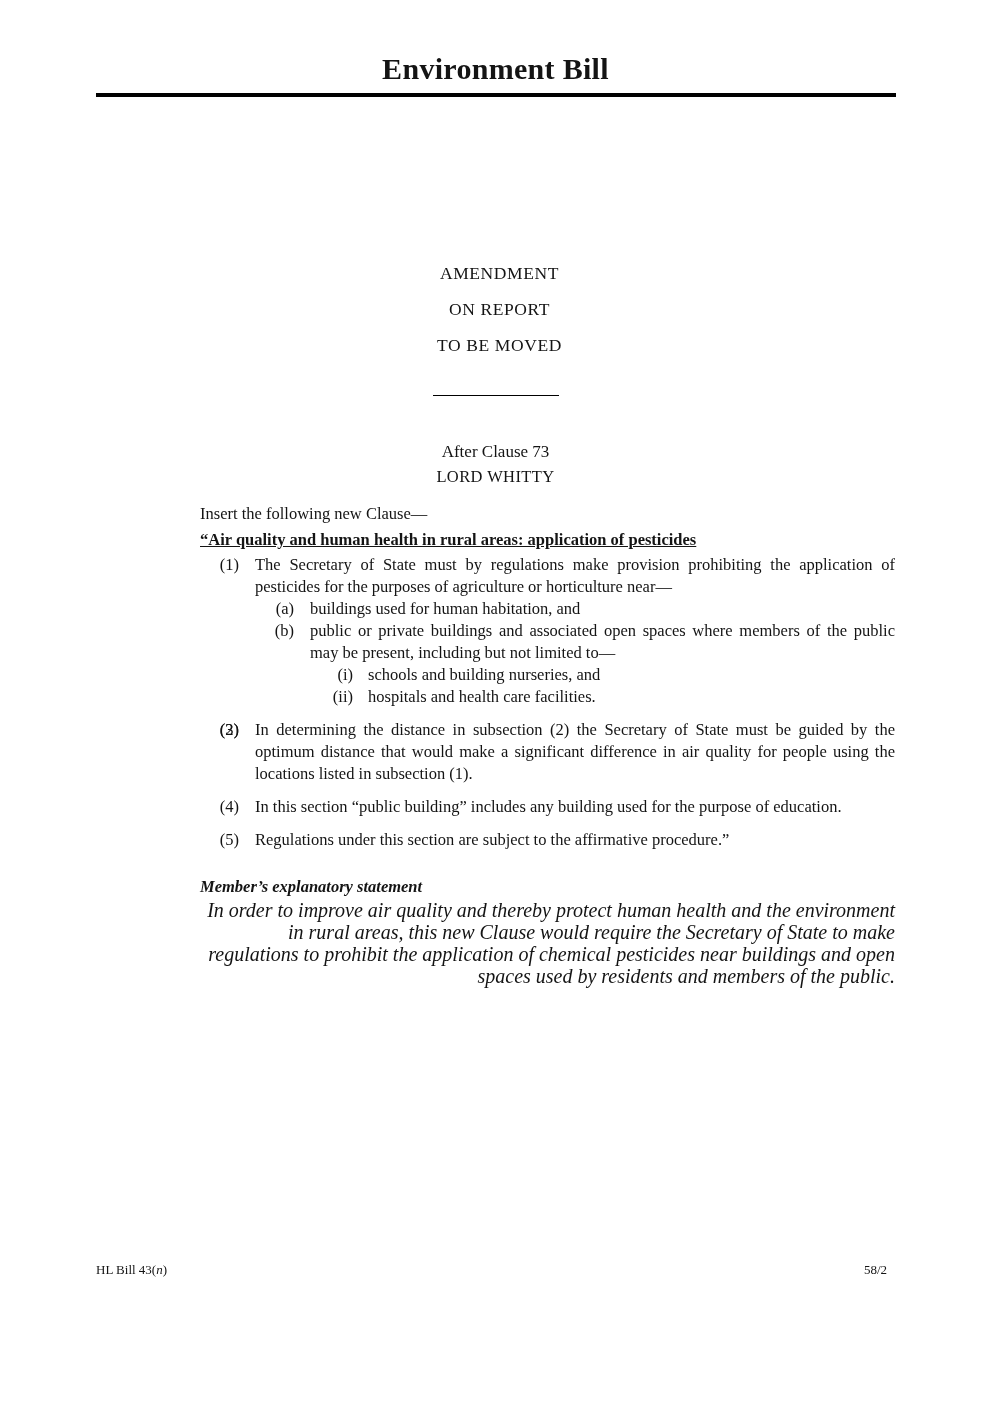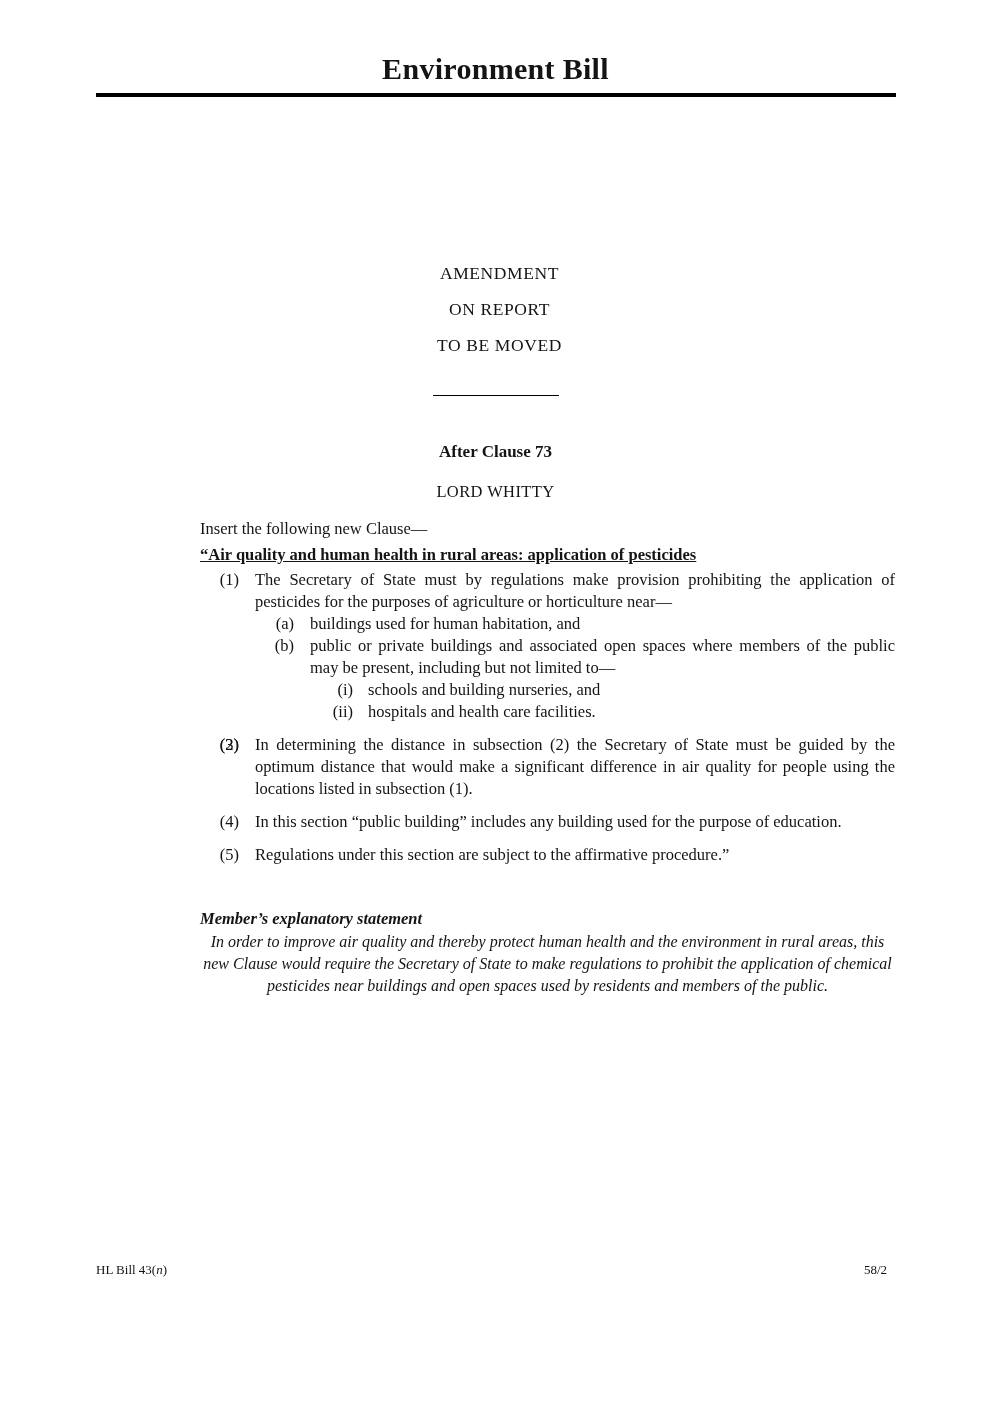--- a/index.html
+++ b/index.html
@@ -45,25 +45,25 @@
   .section-divider {
     width: 126px;
     margin: 32px auto 0;
     border: 0;
     border-top: 1.5px solid #000;
   }
 
   .after-clause {
     margin-top: 46px;
     text-align: center;
-    font-weight: bold;
+    font-weight: normal;
     font-size: 17px;
   }
   .mover {
-    margin-top: 20px;
+    margin-top: 5px;
     text-align: center;
     font-size: 16.5px;
     letter-spacing: 0.4px;
   }
 
   
   .body {
     margin: 16px 96px 0 200px;
     font-size: 16.5px;
     line-height: 22px;
@@ -89,33 +89,33 @@
   .lvl1 > .num { width: 39px; }
   .lvl2 { padding-left: 110px; }
   .lvl2 > .num { width: 94px; }
   .lvl3 { padding-left: 168px; }
   .lvl3 > .num { width: 153px; }
   .gap { margin-top: 11px; }
   .lead { margin-top: 3px; }
 
   
   .explanatory {
-    margin-top: 42px;
+    margin-top: 25px;
   }
   .explanatory-heading {
     font-weight: bold;
     font-style: italic;
     font-size: 16.5px;
   }
   .explanatory-text {
     margin-top: 1px;
     font-style: italic;
-    font-size: 16px;
+    font-size: 20px;
     line-height: 22px;
-    text-align: center;
+    text-align: right;
   }
 
   
   .footer {
     position: absolute;
     left: 96px;
     right: 104px;
     top: 1262px;
     display: flex;
     justify-content: space-between;

